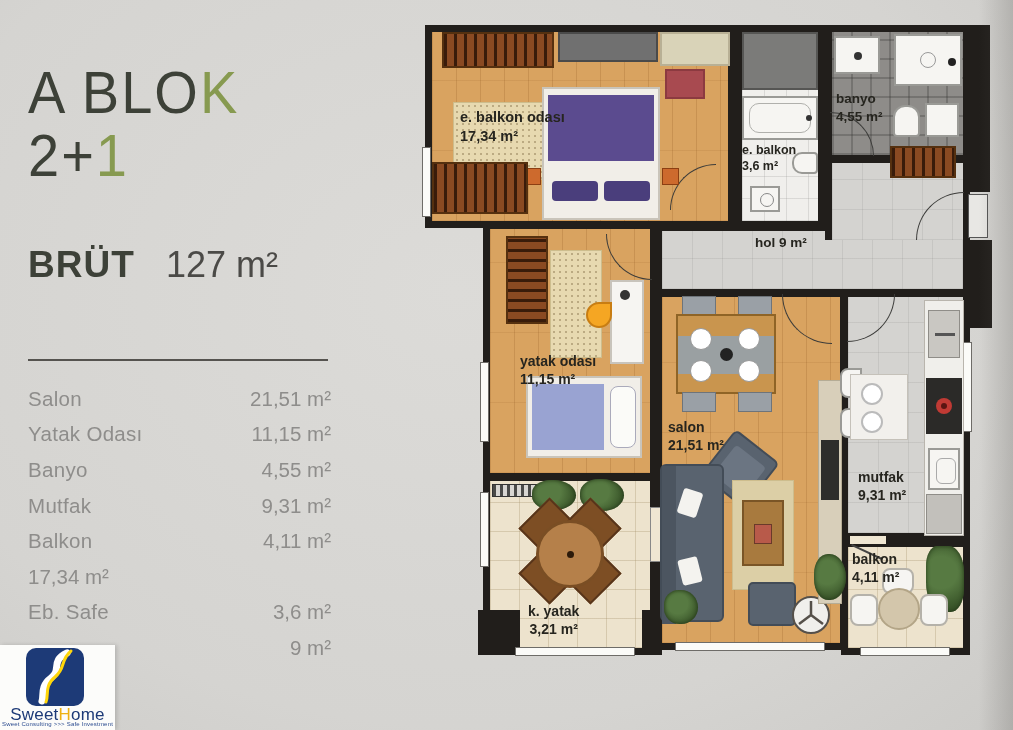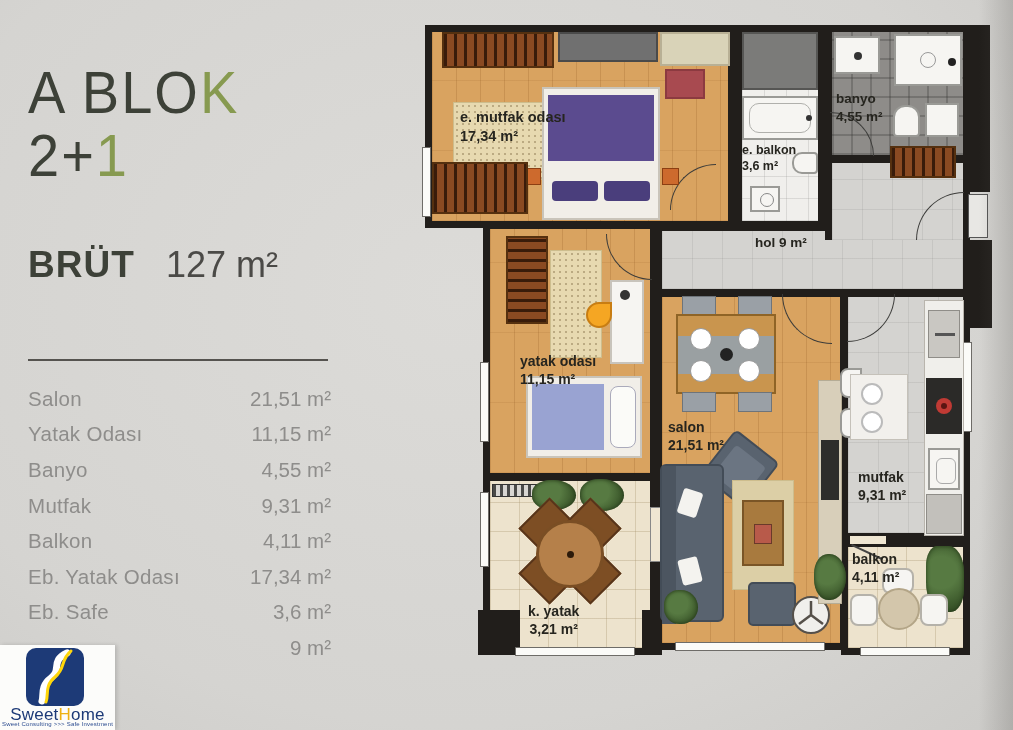--- a/index.html
+++ b/index.html
@@ -100,21 +100,20 @@
       </div>
     <div class="arow">
         <span class="al">Mutfak</span>
         <span>9,31 m²</span>
       </div>
     <div class="arow">
         <span class="al">Balkon</span>
         <span>4,11 m²</span>
       </div>
     <div class="arow">
-        <span class="al">Eb. Yatak Odası</span>
         <span>17,34 m²</span>
       </div>
     <div class="arow">
         <span class="al">Eb. Safe</span>
         <span>3,6 m²</span>
       </div>
     <div class="arow">
         <span class="al"></span>
         <span>9 m²</span>
       </div>
@@ -176,21 +175,21 @@
     <div class="f rug" style="left:33px;top:90px;width:102px;height:78px;"></div>
     <div class="f" style="left:122px;top:75px;width:118px;height:133px;background:#f1eee8;border:2px solid #c9c4ba;">
       <div class="f" style="left:4px;top:6px;width:106px;height:66px;background:#5b4b8f;"></div>
       <div class="f" style="left:8px;top:92px;width:46px;height:20px;background:#4a3e7c;border-radius:4px;"></div>
       <div class="f" style="left:60px;top:92px;width:46px;height:20px;background:#4a3e7c;border-radius:4px;"></div>
     </div>
     <div class="f" style="left:104px;top:156px;width:17px;height:17px;background:#cd6a2d;border:1px solid #8c3f12;"></div>
     <div class="f" style="left:242px;top:156px;width:17px;height:17px;background:#cd6a2d;border:1px solid #8c3f12;"></div>
     <div class="f shelfwood" style="left:12px;top:150px;width:96px;height:52px;"></div>
     <div class="rlabel" style="left:40px;top:96px;font-size:14.5px;">
-      <span>e. mutfak odası</span><br>
+      <span>e. balkon odası</span><br>
       <span>17,34 m²</span>
     </div>
 
     <div class="f grayblock" style="left:322px;top:20px;width:76px;height:58px;"></div>
     <div class="f white-fix" style="left:322px;top:84px;width:76px;height:44px;">
       <div class="f" style="left:5px;top:5px;width:62px;height:30px;border:1px solid #b0b0ac;border-radius:10px;"></div>
       <div class="f" style="left:62px;top:17px;width:6px;height:6px;background:#333;border-radius:50%;"></div>
     </div>
     <div class="f white-fix" style="left:372px;top:140px;width:26px;height:22px;border-radius:10px 4px 4px 10px;"></div>
     <div class="f white-fix" style="left:330px;top:174px;width:30px;height:26px;">

